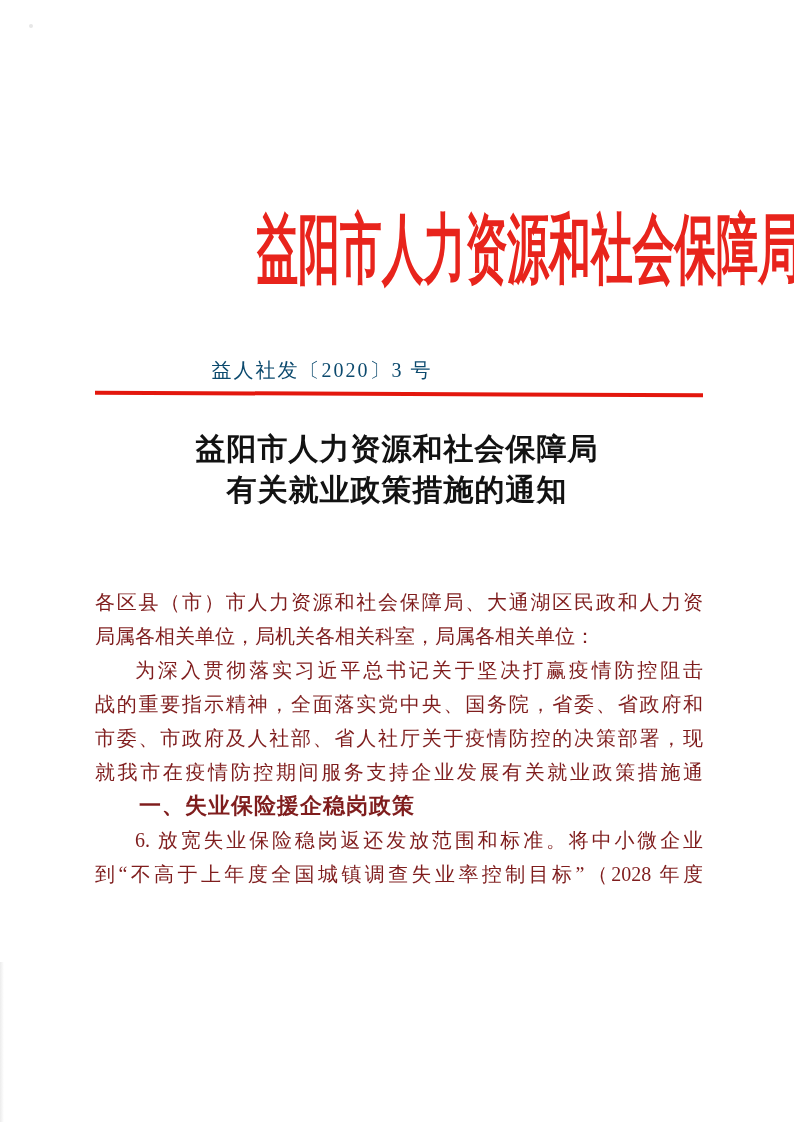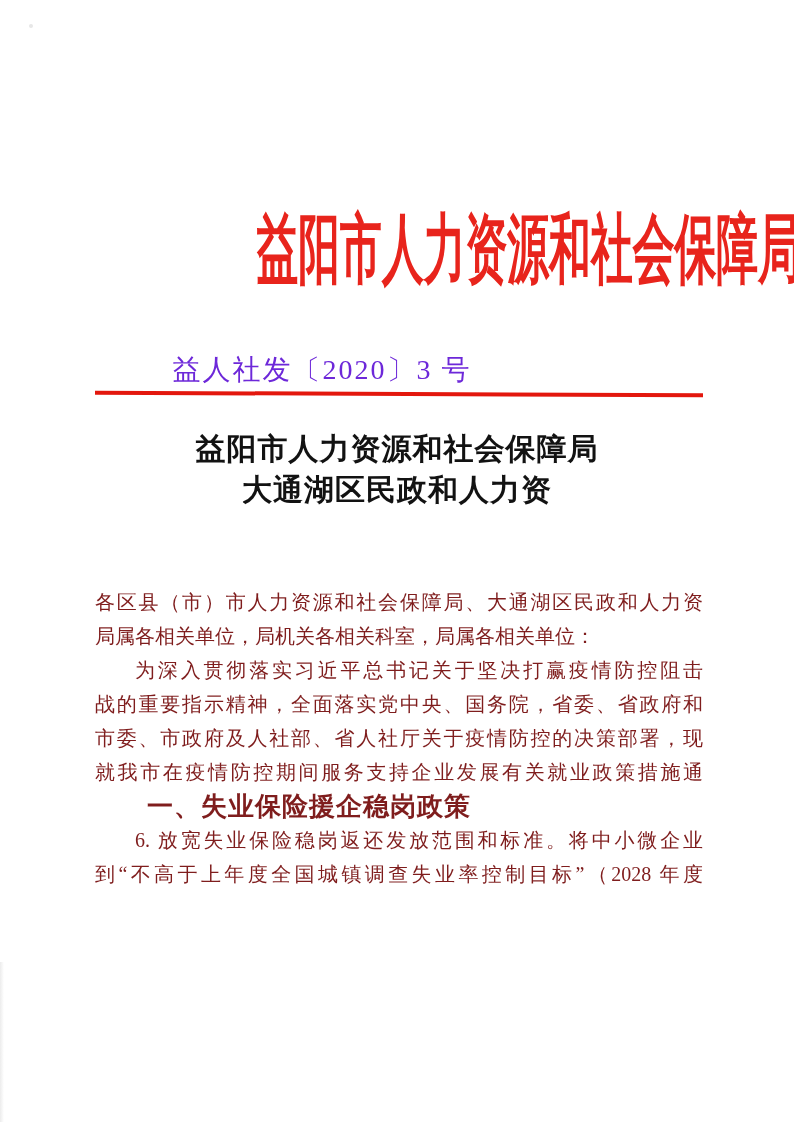--- a/index.html
+++ b/index.html
@@ -36,24 +36,24 @@
     font-family: "Liberation Serif", serif;
   }
 
   
   .doc-number {
     position: absolute;
     top: 355px;
     left: 0;
     width: 644px;
     text-align: center;
-    font-size: 28px;
+    font-size: 20px;
     line-height: 30px;
     letter-spacing: 2px;
-    color: #6d28d9;
+    color: #0c4a6e;
   }
 
   
   .red-rule {
     position: absolute;
     top: 392px;
     left: 95px;
     width: 608px;
     height: 4px;
     transform: rotate(0.25deg);
@@ -86,21 +86,21 @@
   .body-line { text-align: left; }
   .body-line.fill {
     text-align: justify;
     text-align-last: justify;
     text-justify: inter-character;
   }
   .body-line.indent { text-indent: 2em; }
   .body-line.bold-hei {
     font-weight: bold;
     font-family: "Liberation Sans", sans-serif;
-    font-size: 26px;
+    font-size: 22px;
     letter-spacing: 1px;
   }
 
   
   .speck {
     position: absolute;
     top: 24px;
     left: 29px;
     width: 4px;
     height: 4px;
@@ -126,21 +126,21 @@
   <div class="red-header">
     <span class="stretch" style="color: rgb(232, 36, 28);">益阳市人力资源和社会保障局文件</span>
   </div>
 
   <div class="doc-number">益人社发〔2020〕3 号</div>
 
   <div class="red-rule" style="background: rgb(227, 23, 13);"></div>
 
   <div class="doc-title">
     <div>益阳市人力资源和社会保障局</div>
-    <div>大通湖区民政和人力资</div>
+    <div>有关就业政策措施的通知</div>
   </div>
 
   <div class="body-block">
       <div class="body-line fill">各区县（市）市人力资源和社会保障局、大通湖区民政和人力资</div>
       <div class="body-line">局属各相关单位，局机关各相关科室，局属各相关单位：</div>
       <div class="body-line fill indent">为深入贯彻落实习近平总书记关于坚决打赢疫情防控阻击</div>
       <div class="body-line fill">战的重要指示精神，全面落实党中央、国务院，省委、省政府和</div>
       <div class="body-line fill">市委、市政府及人社部、省人社厅关于疫情防控的决策部署，现</div>
       <div class="body-line fill">就我市在疫情防控期间服务支持企业发展有关就业政策措施通</div>
       <div class="body-line indent bold-hei">一、失业保险援企稳岗政策</div>

